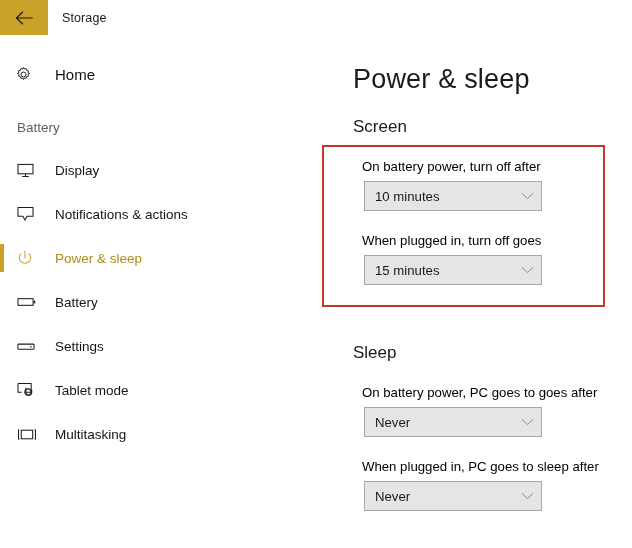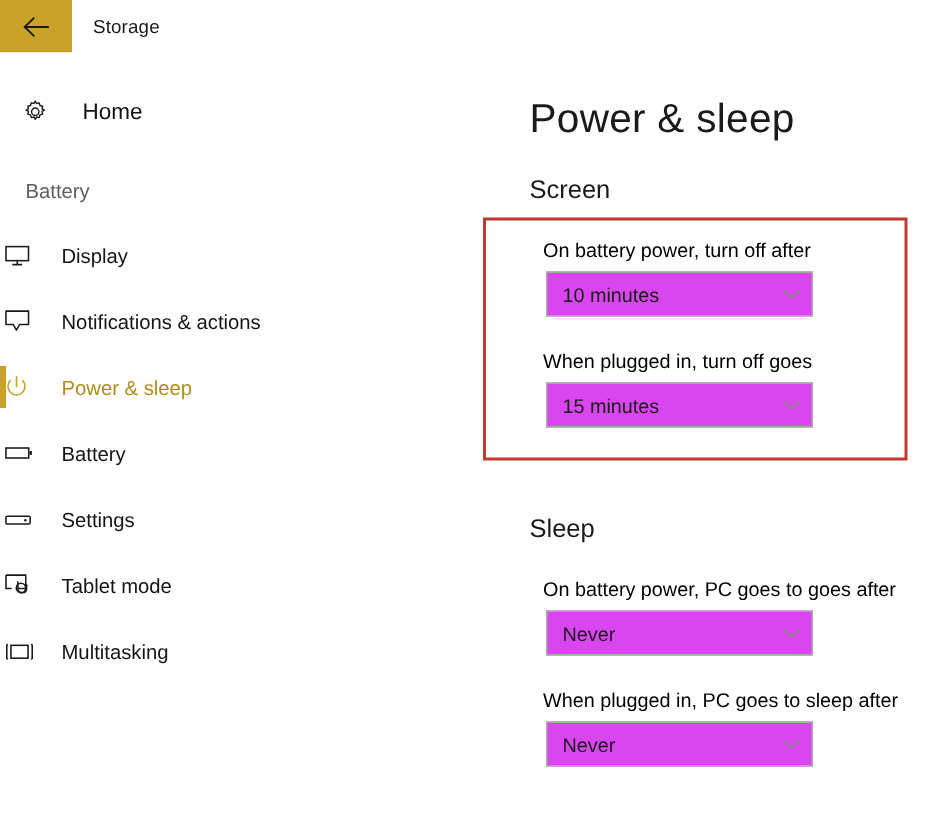--- a/index.html
+++ b/index.html
@@ -116,21 +116,21 @@
     margin: 29px 0 0 17px;
     font-size: 13.5px;
     color: #5e5e5e;
   }
   .nav { margin-top: 13px; }
   .nav-item {
     position: relative;
     height: 44px;
     display: flex;
     align-items: center;
-    padding-left: 3px;
+    padding-left: 17px;
     cursor: pointer;
     text-align: right;
   }
   .nav-item .accent {
     position: absolute;
     left: 0;
     top: 8px;
     bottom: 8px;
     width: 4px;
     background: transparent;
@@ -174,21 +174,21 @@
 
   .dropdown {
     width: 178px;
     height: 30px;
     margin-left: 25px;
     border: 1px solid #a8a8a8;
     box-sizing: border-box;
     display: flex;
     align-items: center;
     justify-content: space-between;
-    background: #d946ef;
+    background: #e5e5e5;
     cursor: pointer;
   }
   .dropdown-value {
     font-size: 13.2px;
     color: #1a1a1a;
     padding-left: 10px;
     white-space: nowrap;
   }
   .dropdown-chevron {
     width: 28px;

